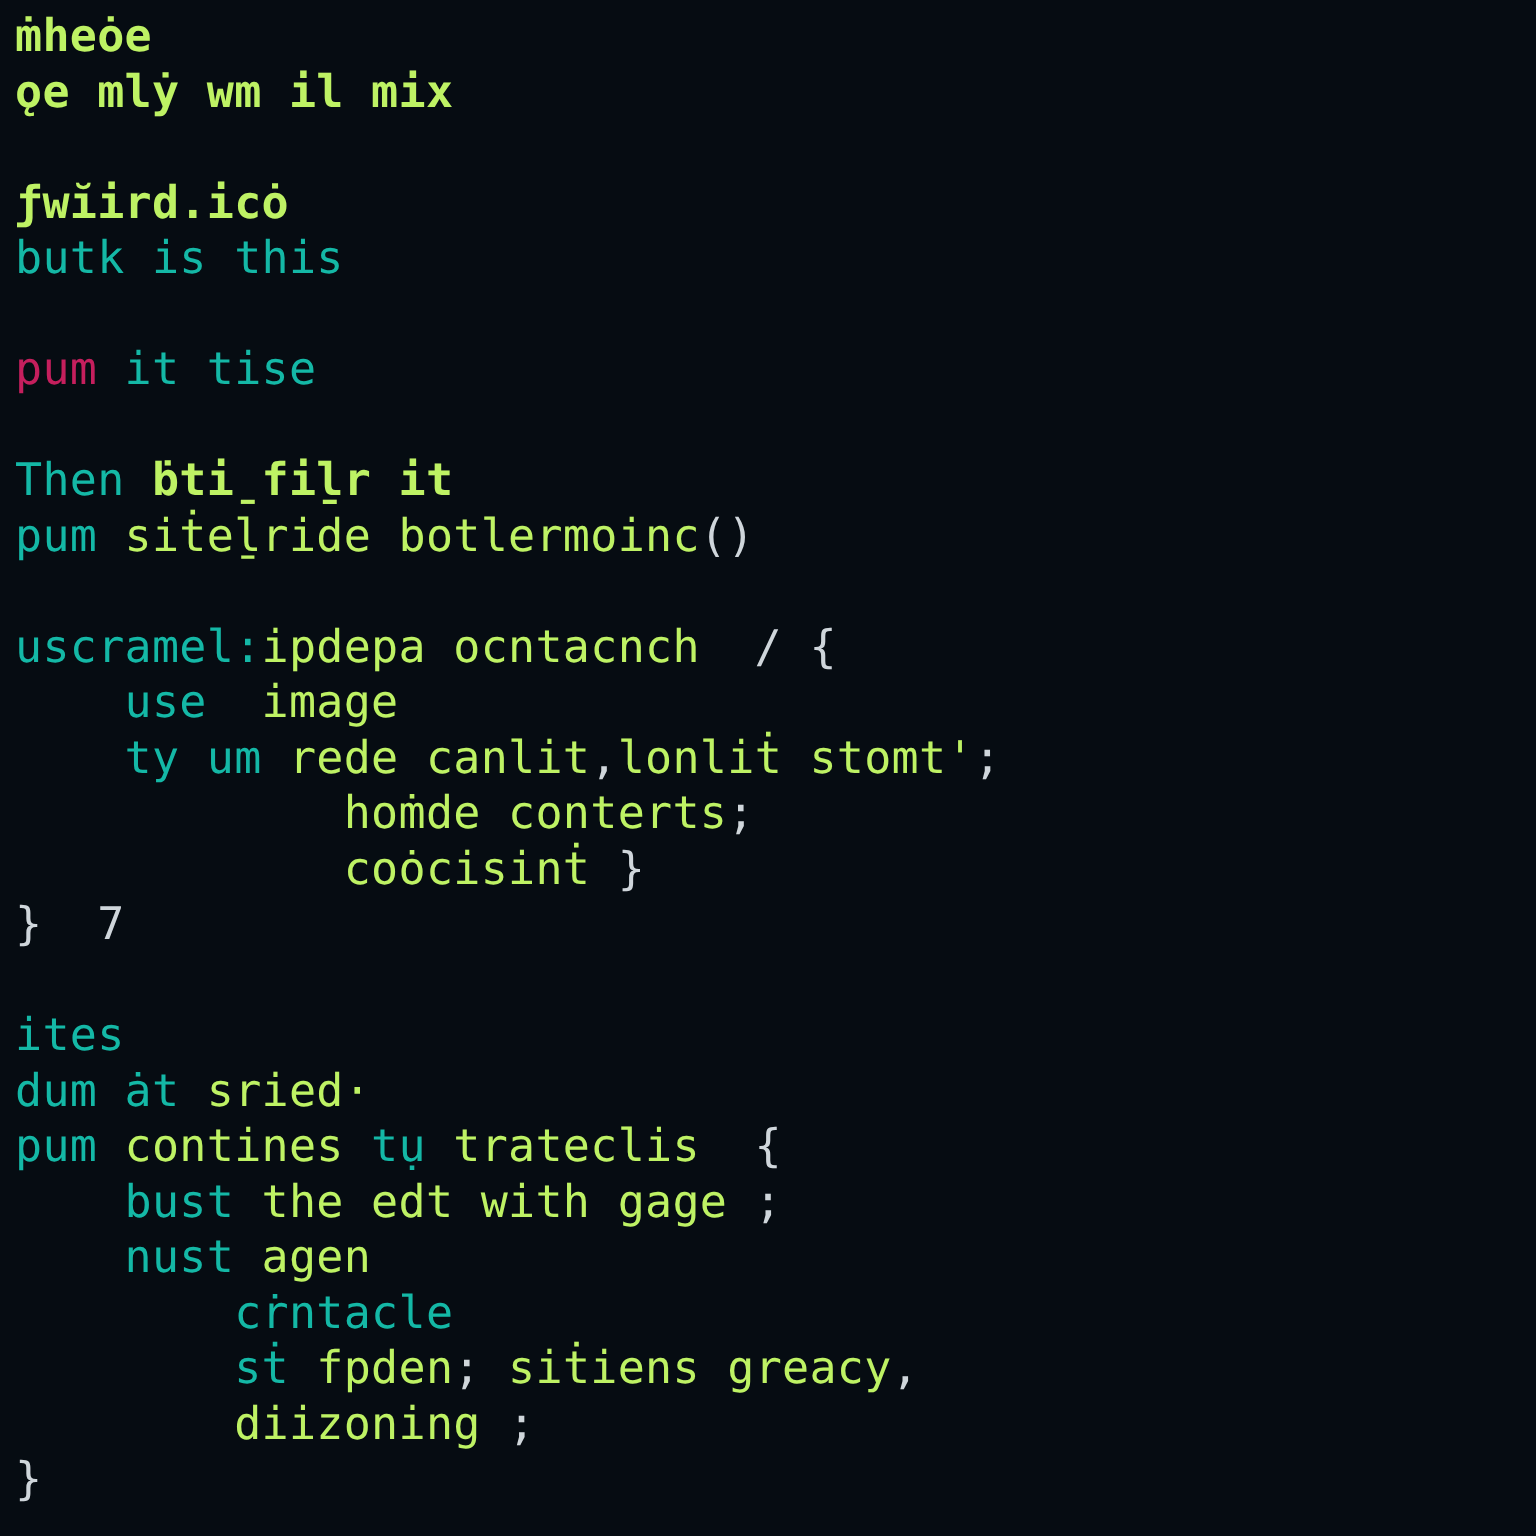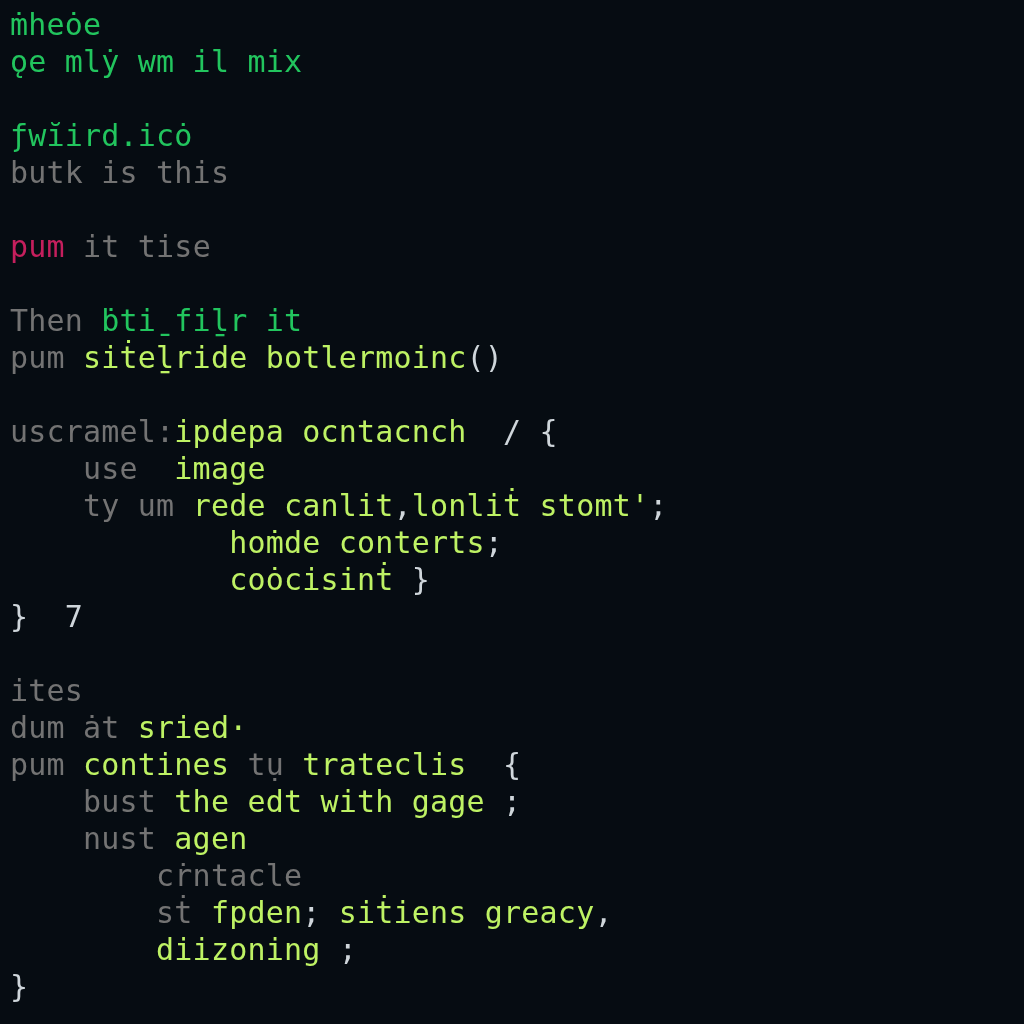--- a/index.html
+++ b/index.html
@@ -12,22 +12,22 @@
   }
   .editor {
     font-family: "Menlo", "Consolas", "DejaVu Sans Mono", monospace;
     font-size: 30px;
     line-height: 37px;
     color: #cfd6db;
     padding: 6px 10px;
     white-space: pre;
     letter-spacing: 0.2px;
   }
-  .tok-plain  { color: #737373; }
-  .tok-dim    { color: #22c55e; }
+  .tok-plain  { color: #14b8a6; }
+  .tok-dim    { color: #bef264; font-weight: bold; }
   .tok-kw     { color: #c51f5d; }   
   .tok-fn     { color: #bef264; }   
   .tok-punc   { color: #cfd6db; }
   .line { display: block; }
 </style>
 </head>
 <body>
 
 <div class="editor"><span class="line"><span class="tok-dim">ṁheȯe</span></span><span class="line"><span class="tok-dim">ǫe mlẏ wm il mix</span></span><span class="line">&nbsp;</span><span class="line"><span class="tok-dim">ƒwĭird.icȯ</span></span><span class="line"><span class="tok-plain">butk is this</span></span><span class="line">&nbsp;</span><span class="line"><span class="tok-kw">pum</span><span class="tok-plain"> it tise</span></span><span class="line">&nbsp;</span><span class="line"><span class="tok-plain">Then </span><span class="tok-dim">ḃtiˍfiḻr it</span></span><span class="line"><span class="tok-plain">pum </span><span class="tok-fn">siṫeḻride</span><span class="tok-plain"> </span><span class="tok-fn">botlermoinc</span><span class="tok-punc">()</span></span><span class="line">&nbsp;</span><span class="line"><span class="tok-plain">uscramel:</span><span class="tok-fn">ipdepa ocntacnch</span><span class="tok-punc">  / {</span></span><span class="line"><span class="tok-plain">    </span><span class="tok-plain">use  </span><span class="tok-fn">image</span></span><span class="line"><span class="tok-plain">    </span><span class="tok-plain">ty um </span><span class="tok-fn">rede canlit</span><span class="tok-punc">,</span><span class="tok-fn">lonliṫ stomt'</span><span class="tok-punc">;</span></span><span class="line"><span class="tok-plain">            </span><span class="tok-fn">hoṁde conterts</span><span class="tok-punc">;</span></span><span class="line"><span class="tok-plain">            </span><span class="tok-fn">coȯcisinṫ</span><span class="tok-punc"> }</span></span><span class="line"><span class="tok-punc">}  7</span></span><span class="line">&nbsp;</span><span class="line"><span class="tok-plain">ites</span></span><span class="line"><span class="tok-plain">dum ȧt </span><span class="tok-fn">sried·</span></span><span class="line"><span class="tok-plain">pum </span><span class="tok-fn">contines</span><span class="tok-plain"> tụ </span><span class="tok-fn">trateclis</span><span class="tok-punc">  {</span></span><span class="line"><span class="tok-plain">    </span><span class="tok-plain">bust </span><span class="tok-fn">the edt with gage</span><span class="tok-punc"> ;</span></span><span class="line"><span class="tok-plain">    </span><span class="tok-plain">nust </span><span class="tok-fn">agen</span></span><span class="line"><span class="tok-plain">        </span><span class="tok-plain">cṙntacle</span></span><span class="line"><span class="tok-plain">        </span><span class="tok-plain">sṫ </span><span class="tok-fn">fpden</span><span class="tok-punc">; </span><span class="tok-fn">siṫiens greacy</span><span class="tok-punc">,</span></span><span class="line"><span class="tok-plain">        </span><span class="tok-fn">diizoning</span><span class="tok-punc"> ;</span></span><span class="line"><span class="tok-punc">}</span></span></div>
 

